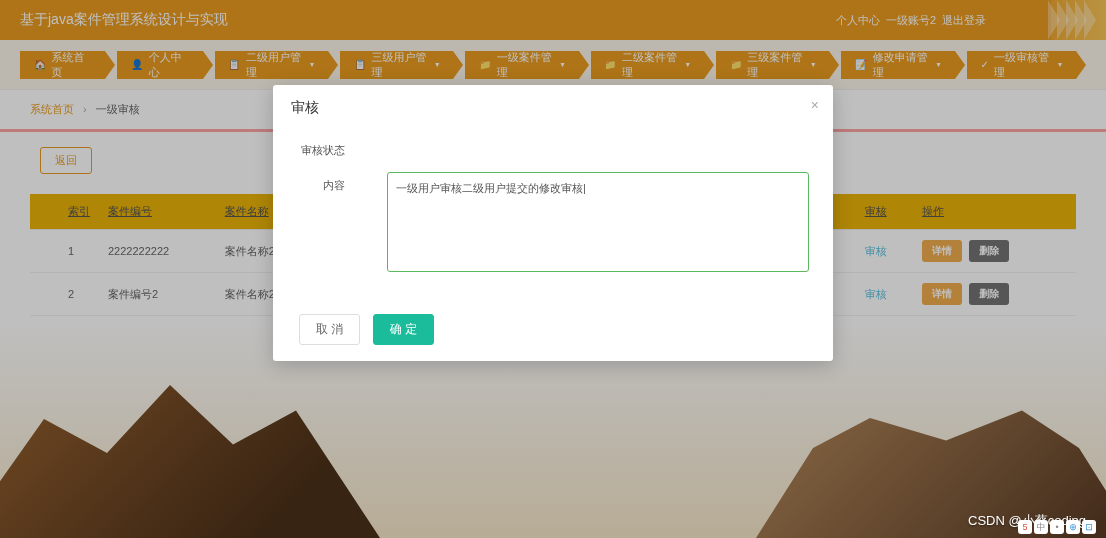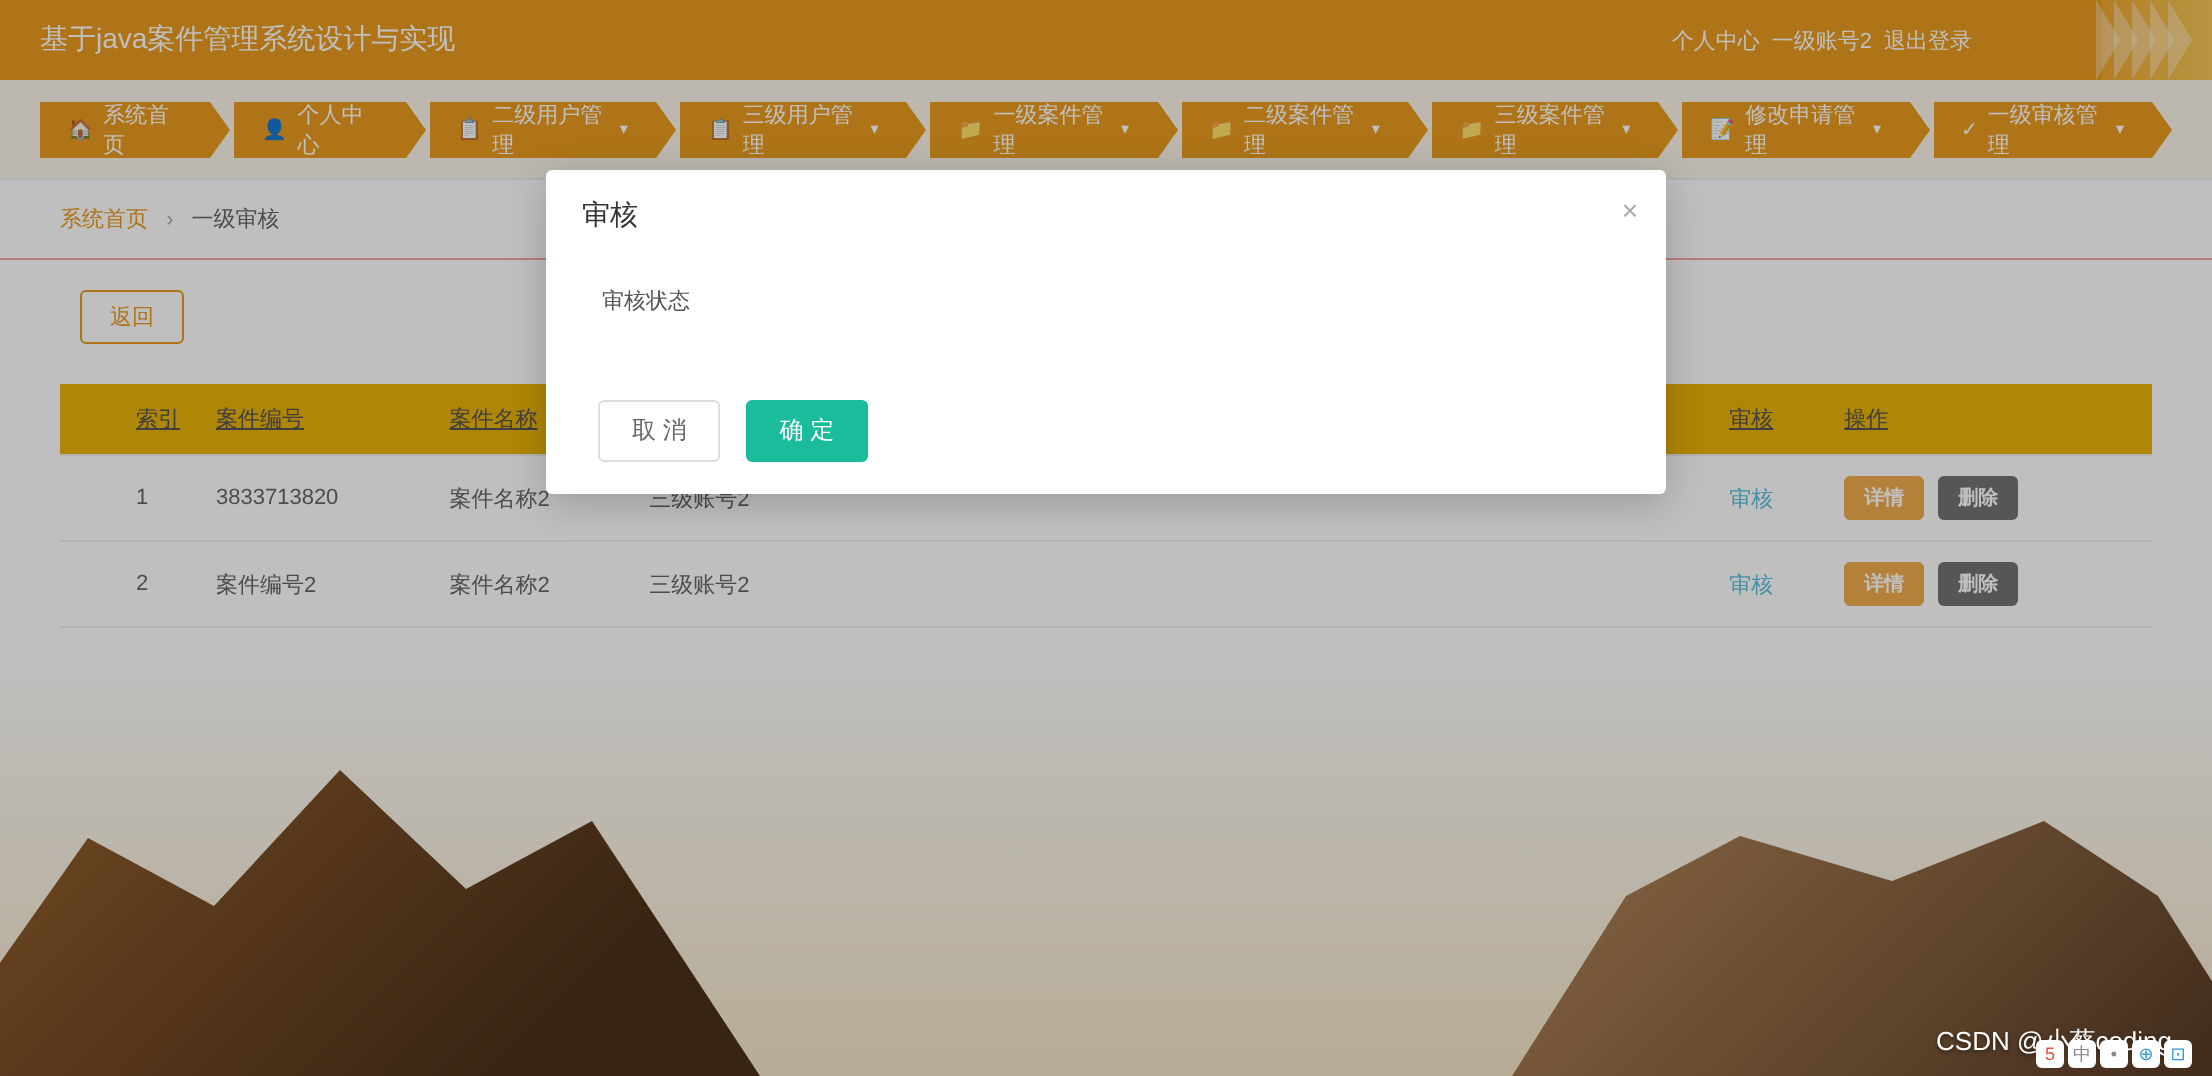--- a/index.html
+++ b/index.html
@@ -11,21 +11,21 @@
     .header-right span { cursor: pointer; }
     .chevrons { position: absolute; right: 0; top: 0; height: 40px; display: flex; background: linear-gradient(90deg, #f0a830, #f8c75a); padding-right: 10px; }
     .chev { width: 0; height: 0; border-top: 20px solid transparent; border-bottom: 20px solid transparent; border-left: 12px solid rgba(255,255,255,0.35); margin-left: -3px; }
     
     .nav { height: 50px; display: flex; align-items: center; padding: 0 20px; gap: 2px; background: #fdf6ea; border-bottom: 1px solid #eee; }
     .nav-item { height: 28px; background: #e89b1f; color: #fff; display: flex; align-items: center; padding: 0 14px; font-size: 11px; position: relative; cursor: pointer; margin-right: 10px; }
     .nav-item::after { content: ''; position: absolute; right: -10px; top: 0; width: 0; height: 0; border-top: 14px solid transparent; border-bottom: 14px solid transparent; border-left: 10px solid #e89b1f; }
     .nav-icon { margin-right: 5px; font-size: 10px; }
     .nav-caret { margin-left: 4px; font-size: 8px; }
     
-    .breadcrumb { padding: 12px 30px; font-size: 11px; color: #666; border-bottom: 1px solid #fca5a5; }
+    .breadcrumb { padding: 12px 30px; font-size: 11px; color: #666; border-bottom: 3px solid #fca5a5; }
     .breadcrumb a { color: #e89b1f; text-decoration: none; }
     .breadcrumb .sep { margin: 0 6px; color: #aaa; }
     
     .content { padding: 15px 30px; }
     .back-btn { display: inline-block; padding: 5px 14px; border: 1px solid #e89b1f; color: #e89b1f; font-size: 11px; border-radius: 3px; background: #fff; cursor: pointer; margin-left: 10px; }
     
     .table { width: 100%; margin-top: 20px; border-collapse: collapse; background: #fff; }
     .table th { text-align: left; padding: 10px 8px; font-size: 11px; color: #555; font-weight: 500; border-bottom: 1px solid #eee; background: #eab308; text-decoration: underline; }
     .table td { padding: 10px 8px; font-size: 11px; color: #666; border-bottom: 1px solid #f0f0f0; }
     .tlink { color: #5bc0de; cursor: pointer; }
@@ -140,21 +140,21 @@
         <th>三级账号</th>
         <th style="width:440px"></th>
         <th>审核</th>
         <th>操作</th>
       </tr>
     </thead>
     <tbody>
       <tr>
         <td></td>
         <td>1</td>
-        <td>3833713820</td>
+        <td>2222222222</td>
         <td>案件名称2</td>
         <td>三级账号2</td>
         <td></td>
         <td><span class="tlink">审核</span></td>
         <td>
           <span class="btn-sm btn-orange">详情</span>
           <span class="btn-sm btn-red">删除</span>
         </td>
       </tr>
       <tr>
@@ -182,20 +182,24 @@
 <div class="overlay">
   <div class="modal">
     <div class="modal-head">
       <span>审核</span>
       <span class="modal-close">×</span>
     </div>
     <div class="modal-body">
       <div class="form-row">
         <div class="form-label">审核状态</div>
       </div>
+      <div class="form-row">
+        <div class="form-label">内容</div>
+        <textarea class="form-textarea" style="">一级用户审核二级用户提交的修改审核|</textarea>
+      </div>
     </div>
     <div class="modal-foot">
       <span class="btn btn-cancel">取 消</span>
       <span class="btn btn-ok">确 定</span>
     </div>
   </div>
 </div>
 
 <div class="watermark">CSDN @小蔡coding</div>
 <div class="wm-badges">

